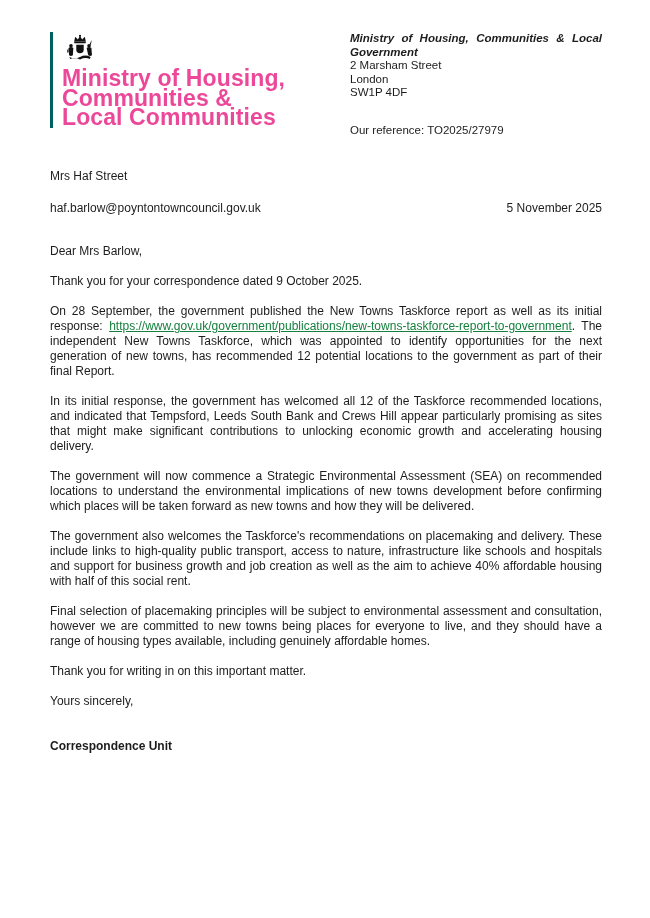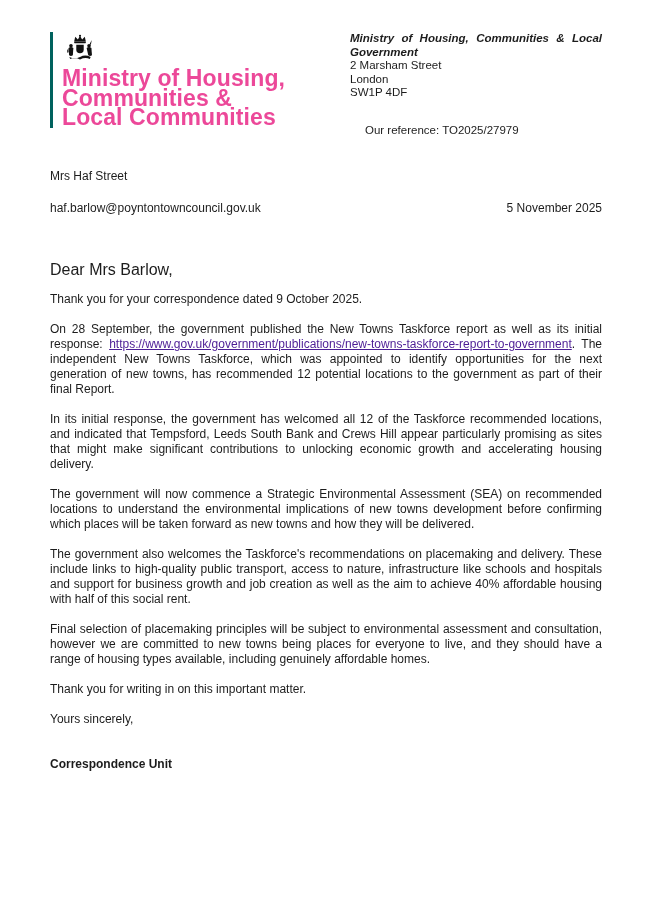--- a/index.html
+++ b/index.html
@@ -25,37 +25,37 @@
   .logo-inner { padding-top: 2px; }
   .crest { display: block; margin-bottom: 4px; margin-left: 1px; }
   .logo-org {
     font-size: 23px; line-height: 19.5px; color: #ec4899;
     letter-spacing: 0.1px;
     font-weight: bold;
   }
 
   .sender { width: 252px; font-size: 11.5px; line-height: 13.5px; }
   .sender-org { font-weight: bold; font-style: italic; text-align: justify; }
-  .sender-ref { margin-top: 24px; margin-left: 15px; }
+  .sender-ref { margin-top: 24px; }
 
   
   .recipient-name { margin-top: 32px; font-size: 12px; line-height: 15px; }
   .email-row {
     margin-top: 17px; display: flex; justify-content: space-between;
     font-size: 12px; line-height: 15px;
   }
-  .salutation { margin-top: 46px; font-size: 16px; line-height: 15px; }
+  .salutation { margin-top: 28px; font-size: 12px; line-height: 15px; }
 
   .para {
     margin: 15px 0 0 0;
     font-size: 12px; line-height: 15px;
     text-align: justify;
   }
   .link {
-    color: #4c1d95; text-decoration: underline; cursor: pointer;
+    color: #15803d; text-decoration: underline; cursor: pointer;
     word-break: break-word;
   }
 
   .closing { margin-top: 15px; font-size: 12px; line-height: 15px; }
   .sig-block { margin-top: 30px; font-size: 12px; line-height: 15.5px; }
   .sig-title { font-weight: bold; }
 </style>
 </head>
 <body>
 

